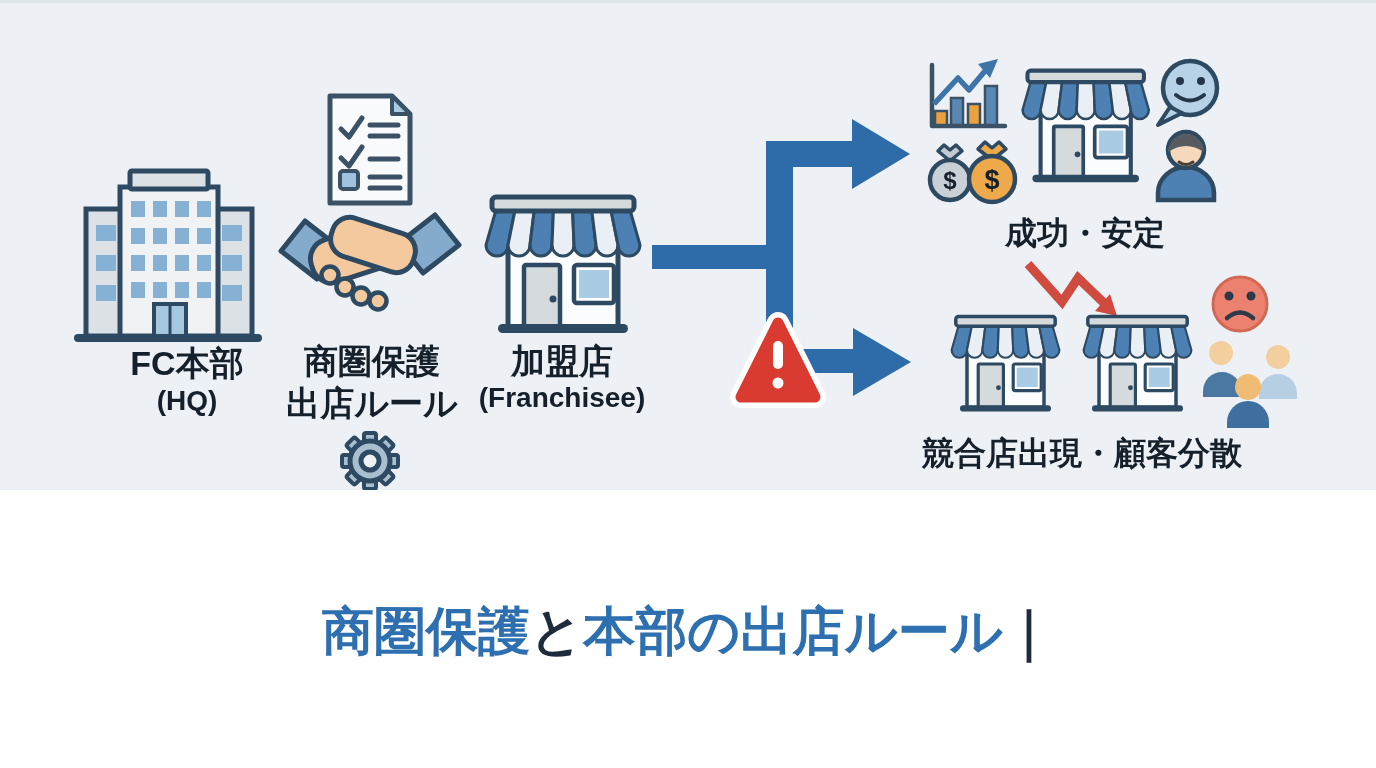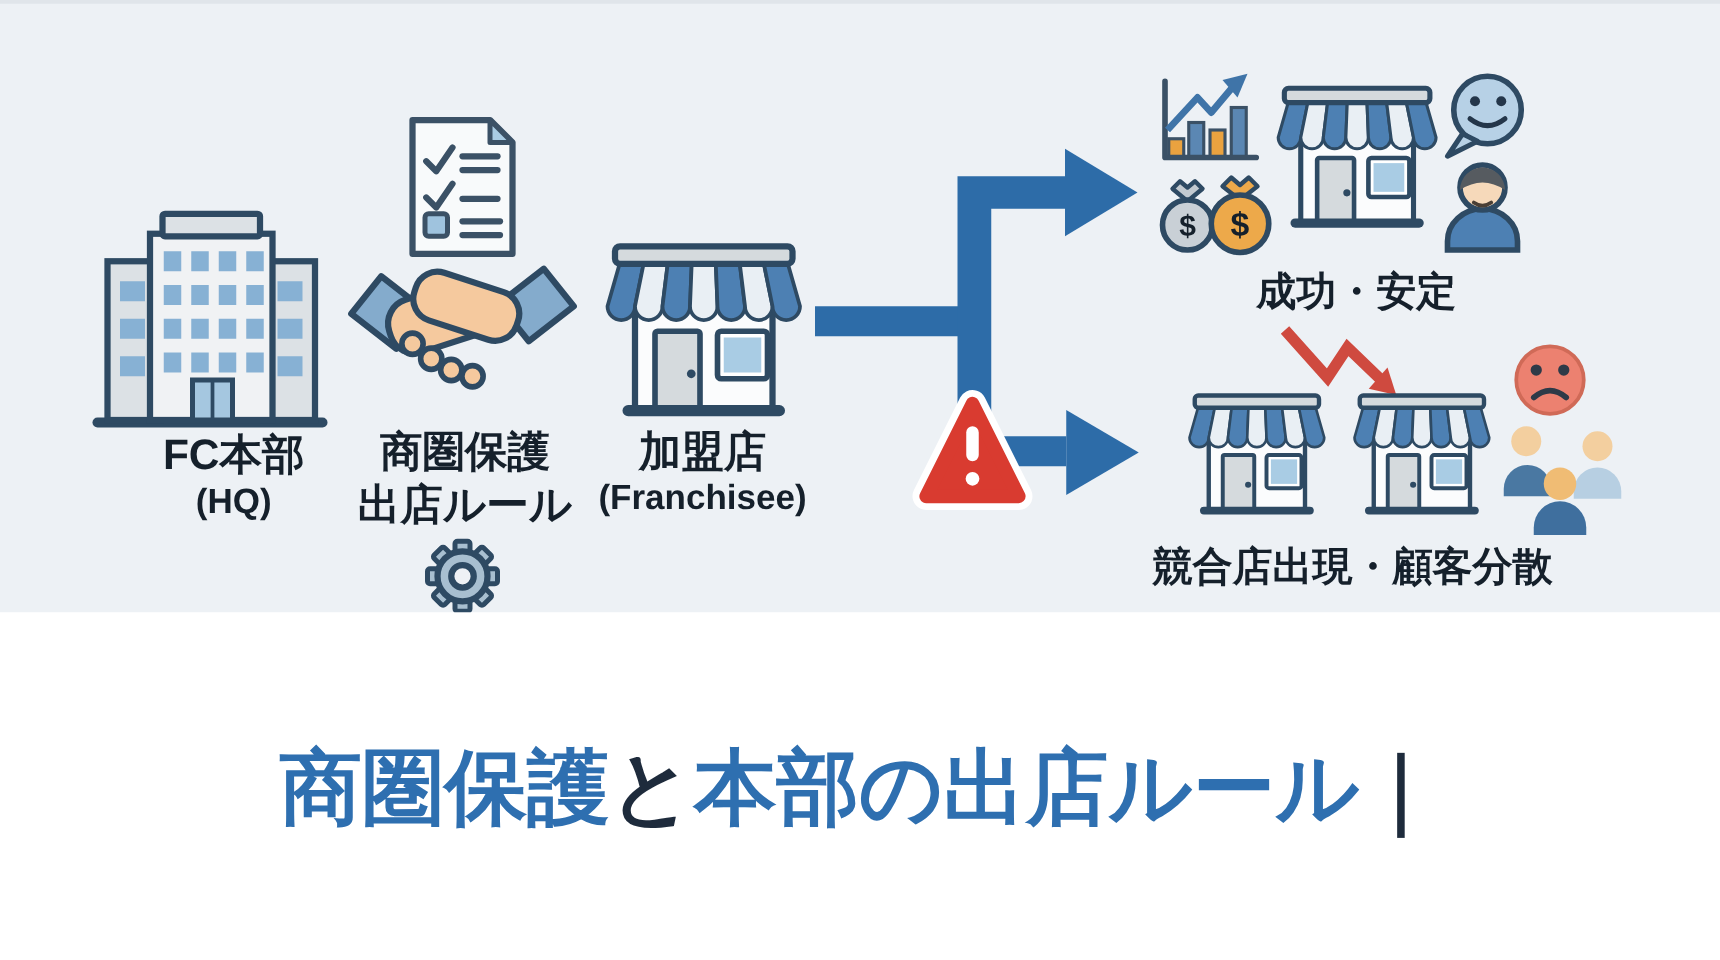--- a/index.html
+++ b/index.html
@@ -20,21 +20,21 @@
 
   .title-section {
     position: absolute; top: 490px; left: 0;
     width: 1376px; height: 278px;
     background: var(--bottom_bg, #ffffff);
     display: flex; flex-direction: column;
     align-items: center; justify-content: center;
     gap: 14px; padding-top: 4px;
   }
   .title-line {
-    font-size: 66px; font-weight: 700; line-height: 1.08;
+    font-size: 52px; font-weight: 700; line-height: 1.08;
     letter-spacing: 0px; white-space: nowrap;
   }
   .c-blue   { color: var(--title_blue, #2e6fb0); }
   .c-dark   { color: var(--title_dark, #1e2b3c); }
   .c-orange { color: var(--title_orange, #e8882b); }
 
   svg text {
     font-family: "Liberation Sans", "DejaVu Sans", sans-serif;
     font-weight: 700; fill: #15202b;
   }

